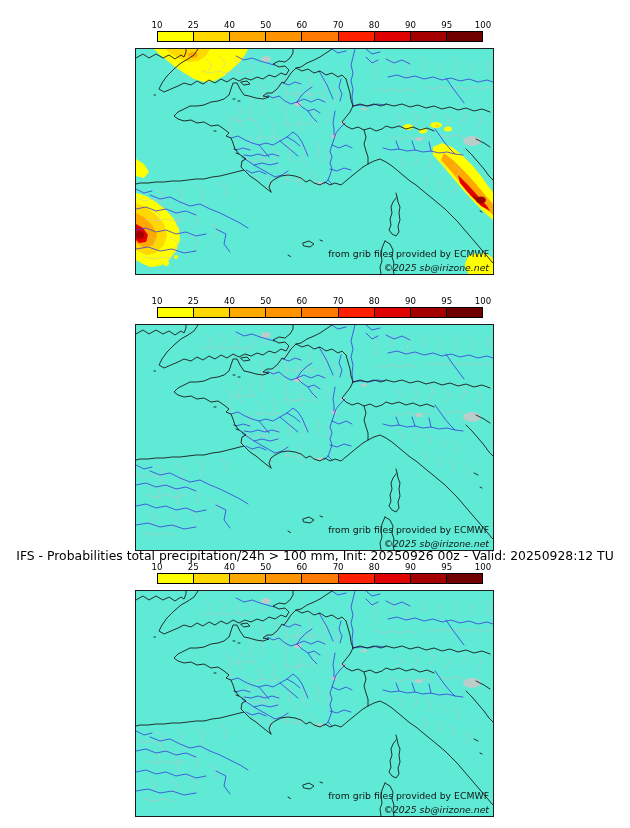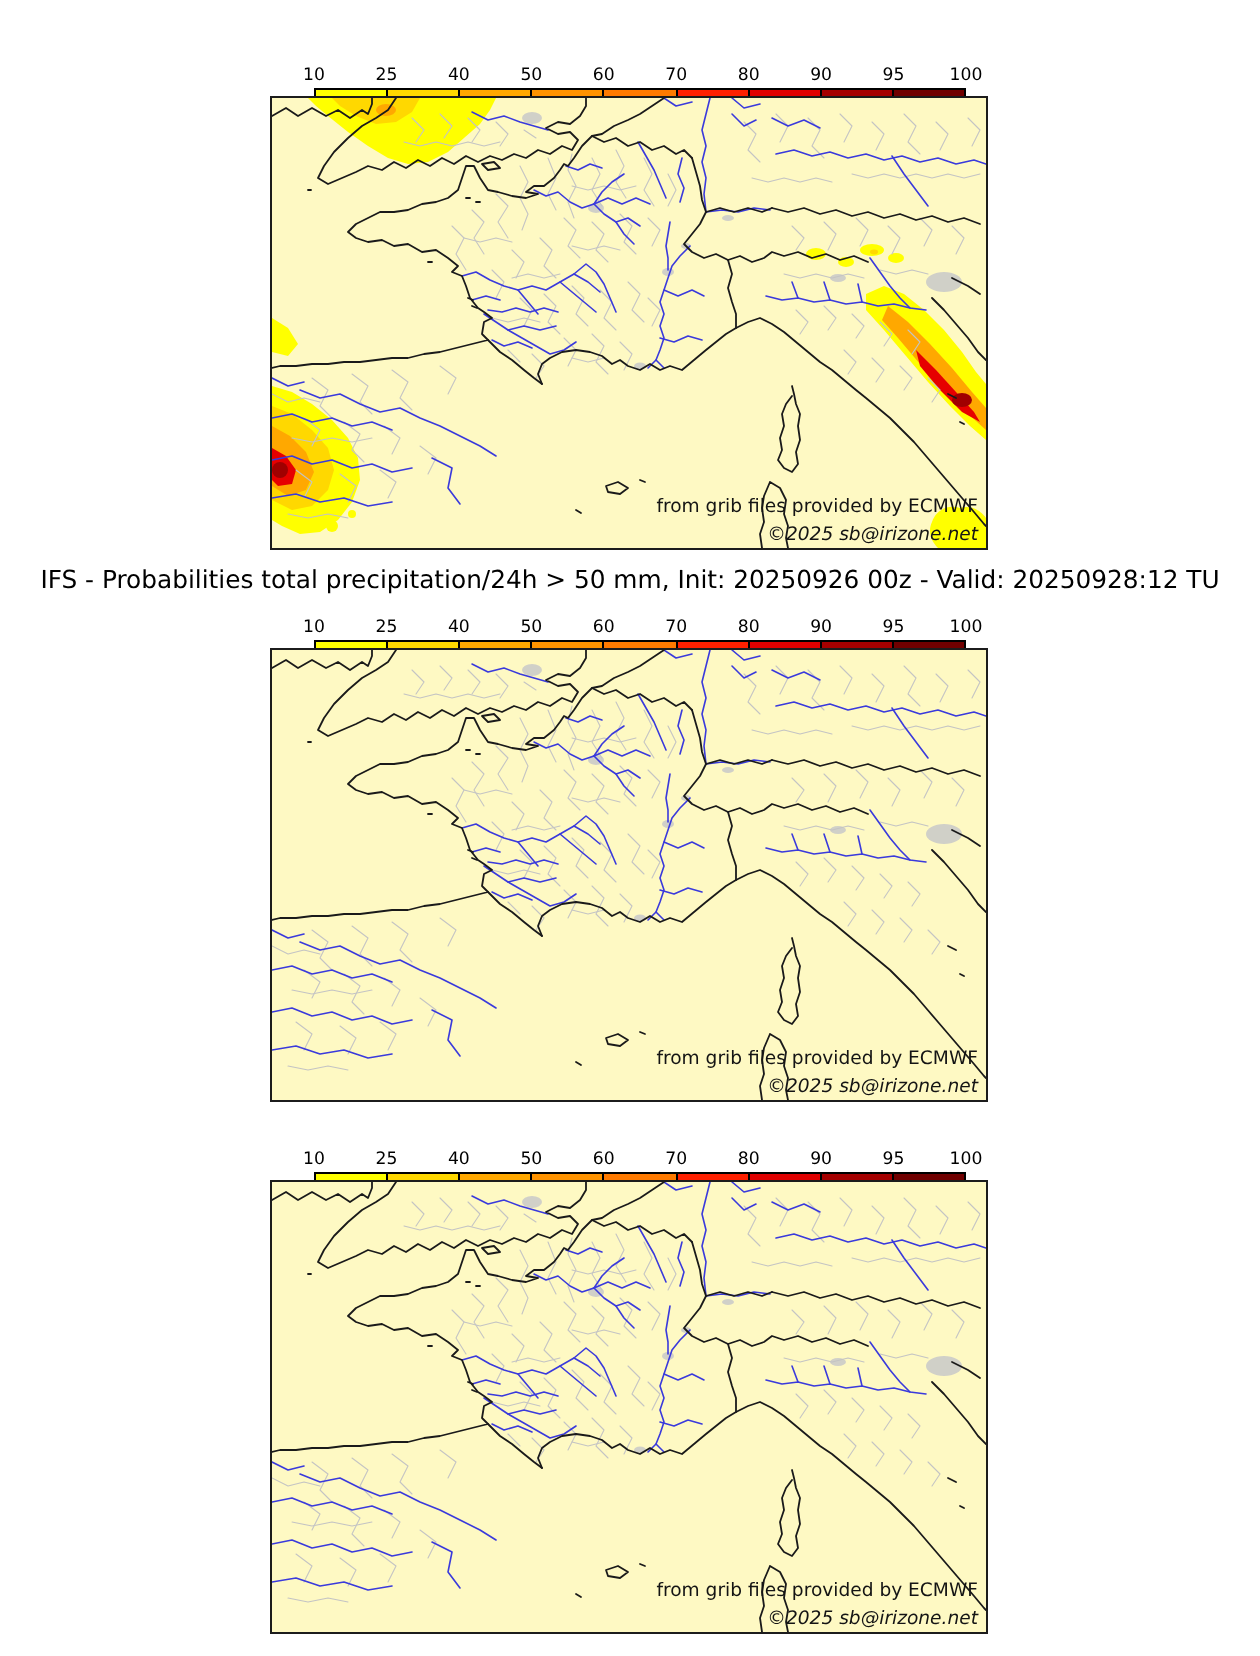--- a/index.html
+++ b/index.html
@@ -6,29 +6,29 @@
   body{
     width:630px;height:828px;position:relative;background:#ffffff;
     font-family:"DejaVu Sans","Liberation Sans",sans-serif;color:#000;
     overflow:hidden;
   }
   .panel{position:absolute;left:0;width:630px;height:270px;}
   .panel-title{
     position:absolute;top:0;left:0;width:100%;text-align:center;
     font-size:12.4px;line-height:15px;white-space:nowrap;color:#000;
   }
-  .cbar{position:absolute;left:157px;top:28px;width:326px;text-align:right;}
+  .cbar{position:absolute;left:157px;top:15px;width:326px;text-align:right;}
   .cbar-ticks{position:relative;height:10px;font-size:8.6px;color:#000;}
   .cbar-tick{position:absolute;top:-1px;transform:translateX(-50%);}
   .cbar-cells{display:flex;height:11px;border:1px solid #000;box-sizing:border-box;}
   .cbar-cell{flex:1 1 auto;border-right:1px solid #000;}
   .cbar-cell:last-child{border-right:none;}
   .map{
     position:absolute;left:135px;top:42px;width:357px;height:225px;
-    border:1px solid #1c1c1c;background:#fef9c3;box-sizing:content-box;
+    border:1px solid #1c1c1c;background:#5eead4;box-sizing:content-box;
   }
   .map svg{position:absolute;left:0;top:0;width:100%;height:100%;display:block;}
   .map-attr{position:absolute;right:4px;font-size:9.3px;color:#141414;white-space:nowrap;}
   .attr1{bottom:15px;}
   .attr2{bottom:1px;font-style:italic;}
   #svgdefs{position:absolute;width:0;height:0;overflow:hidden;}
 </style>
 </head>
 <body>
 
@@ -261,21 +261,20 @@
     <svg viewBox="0 0 357 225" preserveAspectRatio="none">
       <use href="#overlay-10mm"></use>
         <use href="#basemap"></use>
     </svg>
     <div class="map-attr attr1">from grib files provided by ECMWF</div>
     <div class="map-attr attr2">©2025 sb@irizone.net</div>
   </div>
 </section>
 
 <section class="panel" style="top:282px">
-  <div class="panel-title">IFS - Probabilities total precipitation/24h &gt; 50 mm, Init: 20250926 00z - Valid: 20250928:12 TU</div>
   <div class="cbar">
     <div class="cbar-ticks">
         <span class="cbar-tick" style="left: 0%;">10</span>
         <span class="cbar-tick" style="left: 11.1111%;">25</span>
         <span class="cbar-tick" style="left: 22.2222%;">40</span>
         <span class="cbar-tick" style="left: 33.3333%;">50</span>
         <span class="cbar-tick" style="left: 44.4444%;">60</span>
         <span class="cbar-tick" style="left: 55.5556%;">70</span>
         <span class="cbar-tick" style="left: 66.6667%;">80</span>
         <span class="cbar-tick" style="left: 77.7778%;">90</span>
@@ -297,20 +296,21 @@
   <div class="map">
     <svg viewBox="0 0 357 225" preserveAspectRatio="none">
       <use href="#basemap"></use>
     </svg>
     <div class="map-attr attr1">from grib files provided by ECMWF</div>
     <div class="map-attr attr2">©2025 sb@irizone.net</div>
   </div>
 </section>
 
 <section class="panel" style="top:548px">
+  <div class="panel-title">IFS - Probabilities total precipitation/24h &gt; 100 mm, Init: 20250926 00z - Valid: 20250928:12 TU</div>
   <div class="cbar">
     <div class="cbar-ticks">
         <span class="cbar-tick" style="left: 0%;">10</span>
         <span class="cbar-tick" style="left: 11.1111%;">25</span>
         <span class="cbar-tick" style="left: 22.2222%;">40</span>
         <span class="cbar-tick" style="left: 33.3333%;">50</span>
         <span class="cbar-tick" style="left: 44.4444%;">60</span>
         <span class="cbar-tick" style="left: 55.5556%;">70</span>
         <span class="cbar-tick" style="left: 66.6667%;">80</span>
         <span class="cbar-tick" style="left: 77.7778%;">90</span>

